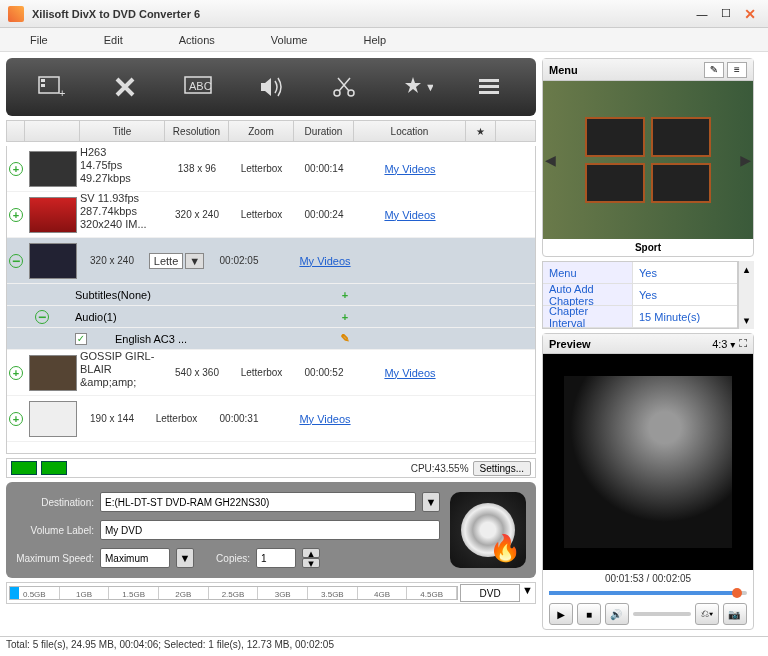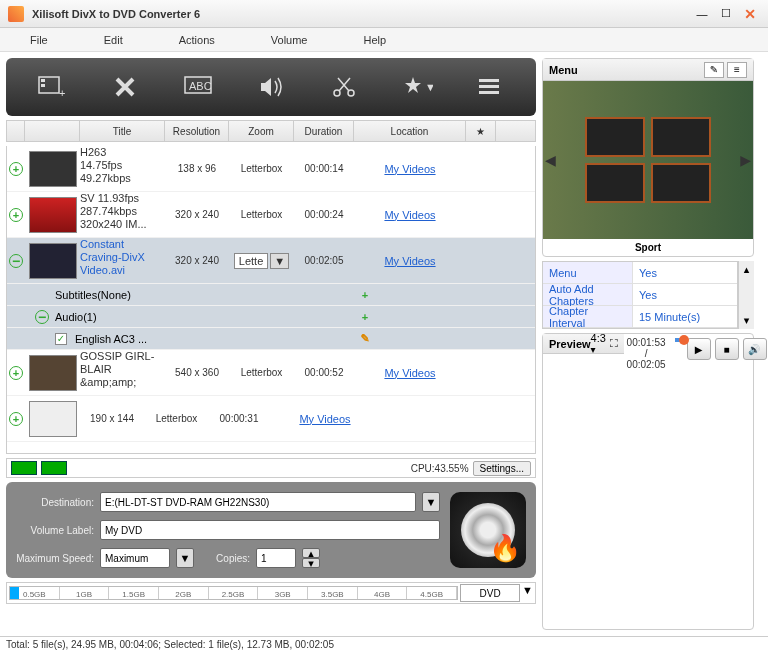--- a/index.html
+++ b/index.html
@@ -29,21 +29,21 @@
 .col-fav { width: 30px; }
 .filelist { height: 308px; border: 1px solid #ccc; border-top: none; overflow-y: hidden; position: relative; }
 .filerow { display: flex; height: 46px; border-bottom: 1px solid #f0f0f0; align-items: center; }
 .filerow.selected { background: #d0d8e0; }
 .filerow .col { display: flex; align-items: center; justify-content: center; font-size: 10px; color: #333; height: 100%; }
 .filerow .col-title { justify-content: flex-start; text-align: left; flex-direction: column; align-items: flex-start; line-height: 1.2; }
 .filerow .col-loc a { color: #2060d0; text-decoration: underline; }
 .addicon { width: 14px; height: 14px; border-radius: 50%; border: 1.5px solid #3a3; display: flex; align-items: center; justify-content: center; color: #3a3; font-weight: bold; font-size: 11px; cursor: pointer; }
 .removeicon { width: 14px; height: 14px; border-radius: 50%; border: 1.5px solid #3a3; display: flex; align-items: center; justify-content: center; color: #3a3; font-weight: bold; font-size: 14px; cursor: pointer; }
 .thumb { width: 48px; height: 36px; background: #333; border: 1px solid #888; }
-.subrow { height: 22px; display: flex; align-items: center; border-bottom: 1px solid #f0f0f0; background: #d0d8e0; font-size: 10px; }
+.subrow { height: 22px; display: flex; align-items: center; border-bottom: 1px solid #f0f0f0; background: #d0d8e0; font-size: 10px; gap: 20px; }
 .subrow .indent { width: 48px; }
 .subrow .label { flex: 1; }
 .subrow .act { width: 60px; text-align: center; color: #3a3; font-weight: bold; cursor: pointer; }
 .cpubar { height: 20px; border: 1px solid #ccc; display: flex; align-items: center; padding: 0 4px; gap: 4px; }
 .cpuchip { width: 26px; height: 14px; background: #0a0; border: 1px solid #044; }
 .cpubar .sp { flex: 1; }
 .cpubar .cputxt { font-size: 10px; color: #333; }
 .settingsbtn { border: 1px solid #aaa; background: #eee; padding: 1px 6px; font-size: 10px; cursor: pointer; border-radius: 2px; }
 .destpanel { background: #888; border-radius: 6px; padding: 10px; display: flex; gap: 10px; }
 .destfields { flex: 1; display: flex; flex-direction: column; gap: 8px; }
@@ -69,21 +69,21 @@
 .menupreview .navleft, .menupreview .navright { position: absolute; top: 50%; transform: translateY(-50%); color: #333; font-size: 14px; cursor: pointer; }
 .menupreview .navleft { left: 2px; } .menupreview .navright { right: 2px; }
 .menupreview .grid { display:grid; grid-template-columns:1fr 1fr; gap:6px; }
 .menupreview .mthumb { width:60px; height:40px; background:#222; border:2px solid #a52; }
 .menucaption { text-align: center; padding: 3px; font-weight: bold; font-size: 10px; }
 .propspanel { border: 1px solid #ccc; }
 .propsrow { display: flex; height: 22px; border-bottom: 1px solid #e0e0e0; align-items: center; }
 .propsrow .k { width: 90px; padding: 0 6px; color: #2060d0; background: #eef; border-right: 1px solid #e0e0e0; height: 100%; display:flex; align-items:center; }
 .propsrow .v { flex: 1; padding: 0 6px; color: #2060d0; }
 .propsscroll { width: 16px; background: #eee; border-left: 1px solid #ccc; display:flex; flex-direction:column; align-items:center; justify-content:space-between; padding:2px 0; }
-.previewpanel { border: 1px solid #ccc; border-radius: 4px; flex: 1; display: flex; }
+.previewpanel { border: 1px solid #ccc; border-radius: 4px; flex: 1; display: flex; flex-direction: column; }
 .previewpanel .phead { height: 20px; background: linear-gradient(#f5f5f5,#e5e5e5); display: flex; align-items: center; padding: 0 6px; border-bottom: 1px solid #ccc; }
 .previewpanel .phead .ptitle { font-weight: bold; flex: 1; }
 .previewpanel .phead .ratio { font-size: 10px; margin-right: 4px; }
 .previewimg { flex: 1; background: #000; display:flex; align-items:center; justify-content:center; }
 .previewimg .silhouette { width:80%; height:80%; background: radial-gradient(circle at 60% 30%, #999 10%, #111 60%); }
 .previewtime { text-align: center; padding: 3px; font-size: 10px; color: #333; }
 .previewslider { height: 12px; padding: 0 6px; position: relative; }
 .previewslider .track { height: 4px; background: #ccc; border-radius: 2px; position: relative; top: 4px; }
 .previewslider .prog { position: absolute; left: 6px; top: 4px; height: 4px; background: #4a90e2; width: 90%; }
 .previewslider .knob { position: absolute; top: 1px; left: 90%; width: 10px; height: 10px; background: #e63; border-radius: 50%; }
@@ -212,25 +212,20 @@
           </div>
         <div class="col col-fav"></div>
       </div>
       <div class="filerow selected">
         <div class="col col-add">
             <div class="removeicon">−</div>
           </div>
         <div class="col col-thumb">
             <div class="thumb" style="background:#223"></div>
           </div>
-        <div class="col col-title" style="color:#2060d0">
-            <span>Constant</span>
-            <span>Craving-DivX</span>
-            <span>Video.avi</span>
-          </div>
         <div class="col col-res">320 x 240</div>
         <div class="col col-zoom">
             <span style="border:1px solid #888;padding:1px 4px;background:#fff">Lette</span>
             <span style="border:1px solid #888;padding:1px 3px;background:#ddd;margin-left:2px">▼</span>
           </div>
         <div class="col col-dur">00:02:05</div>
         <div class="col col-loc">
             <a>My Videos</a>
           </div>
         <div class="col col-fav"></div>

